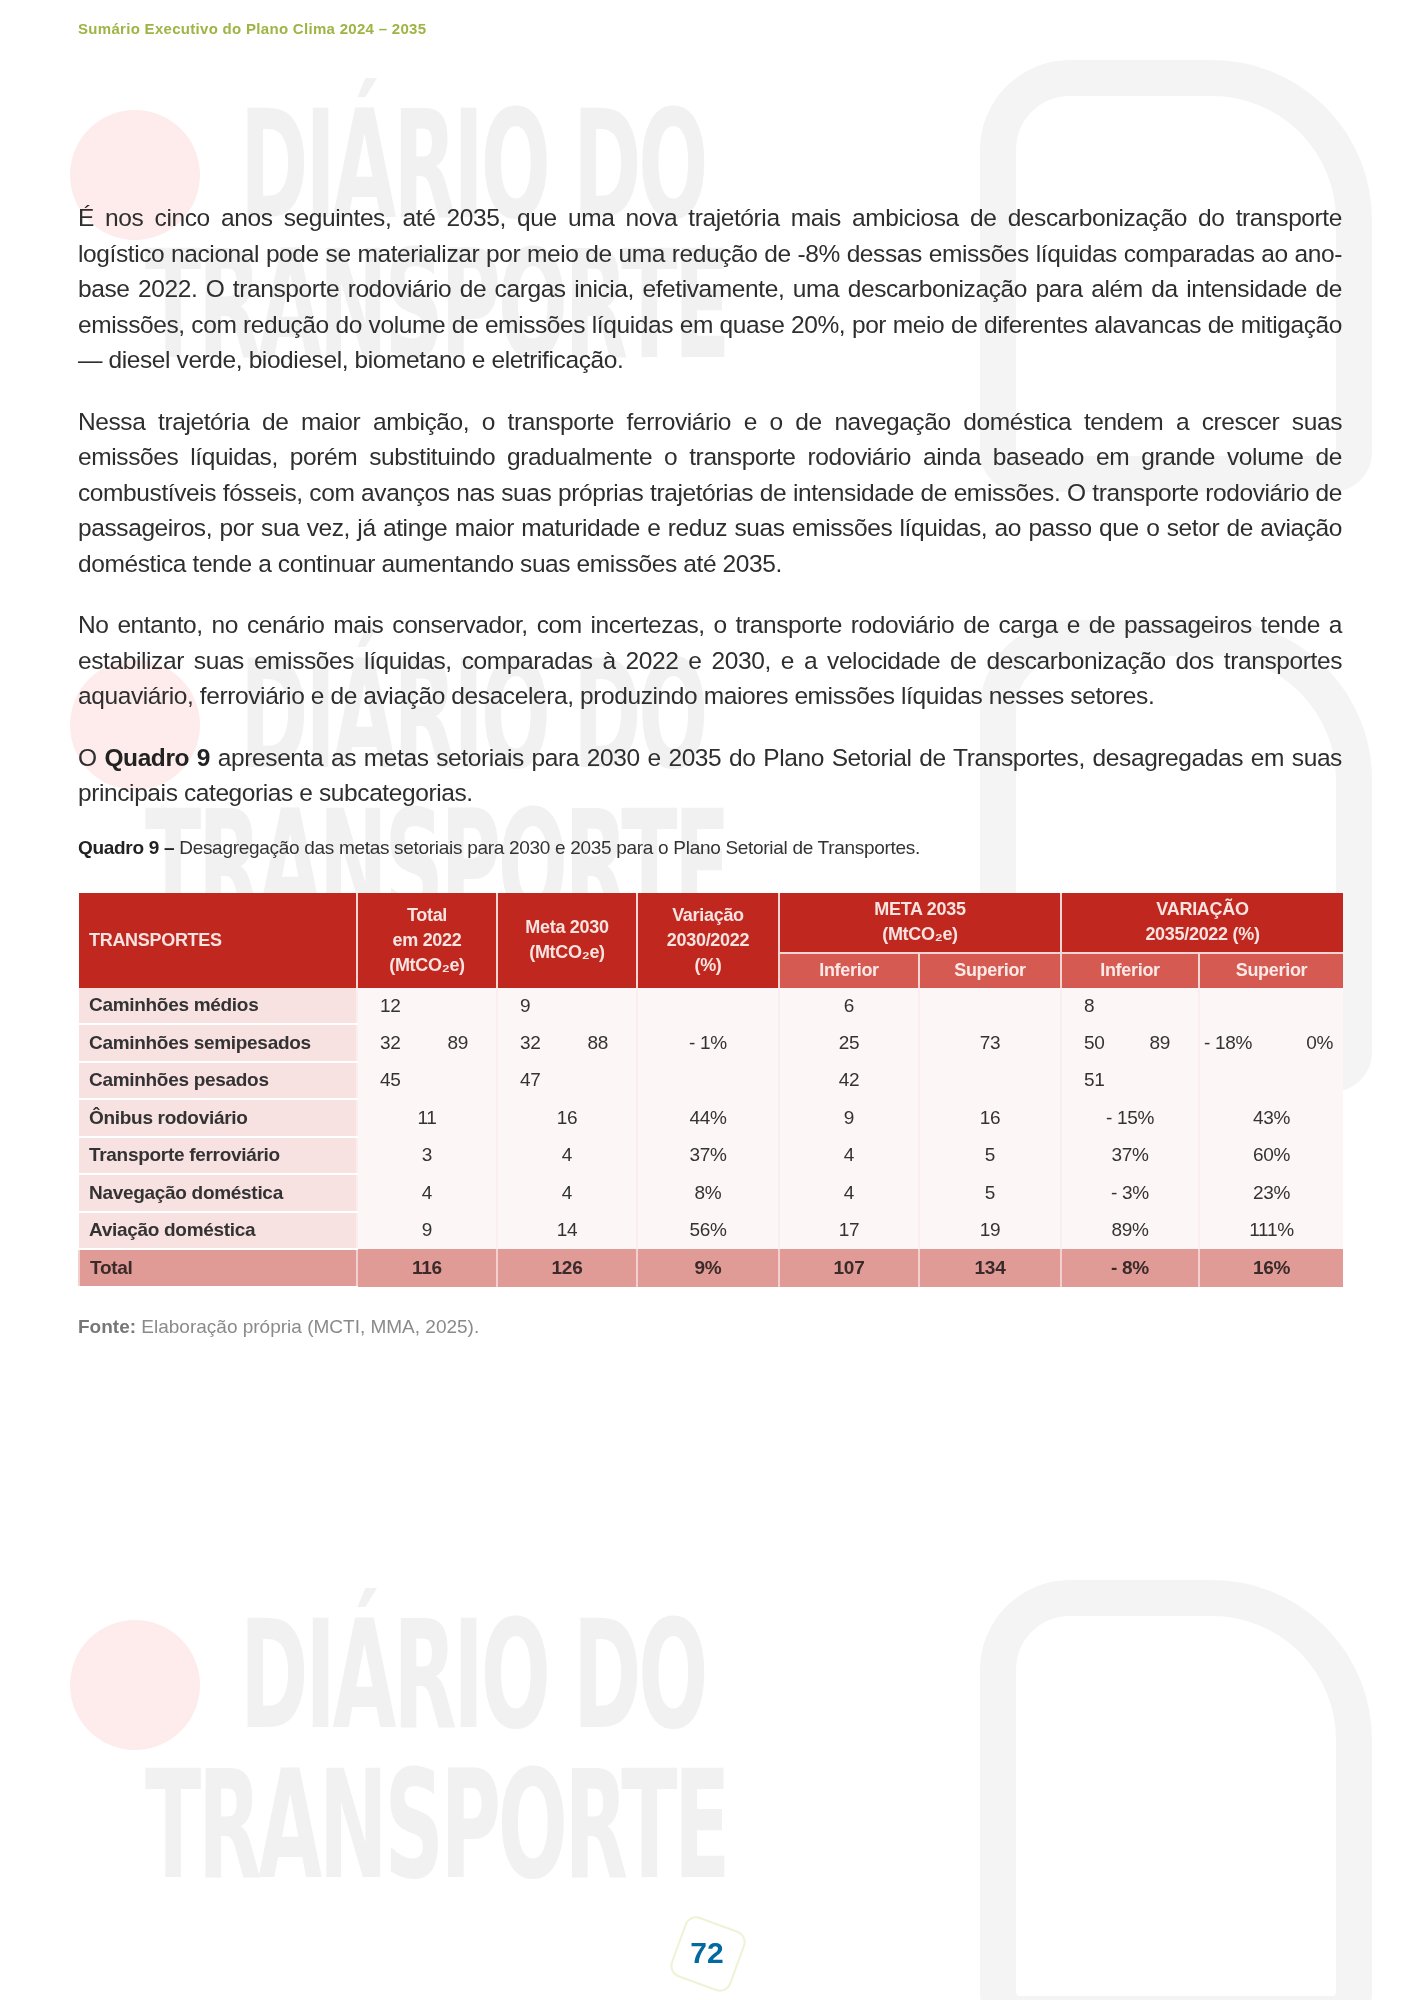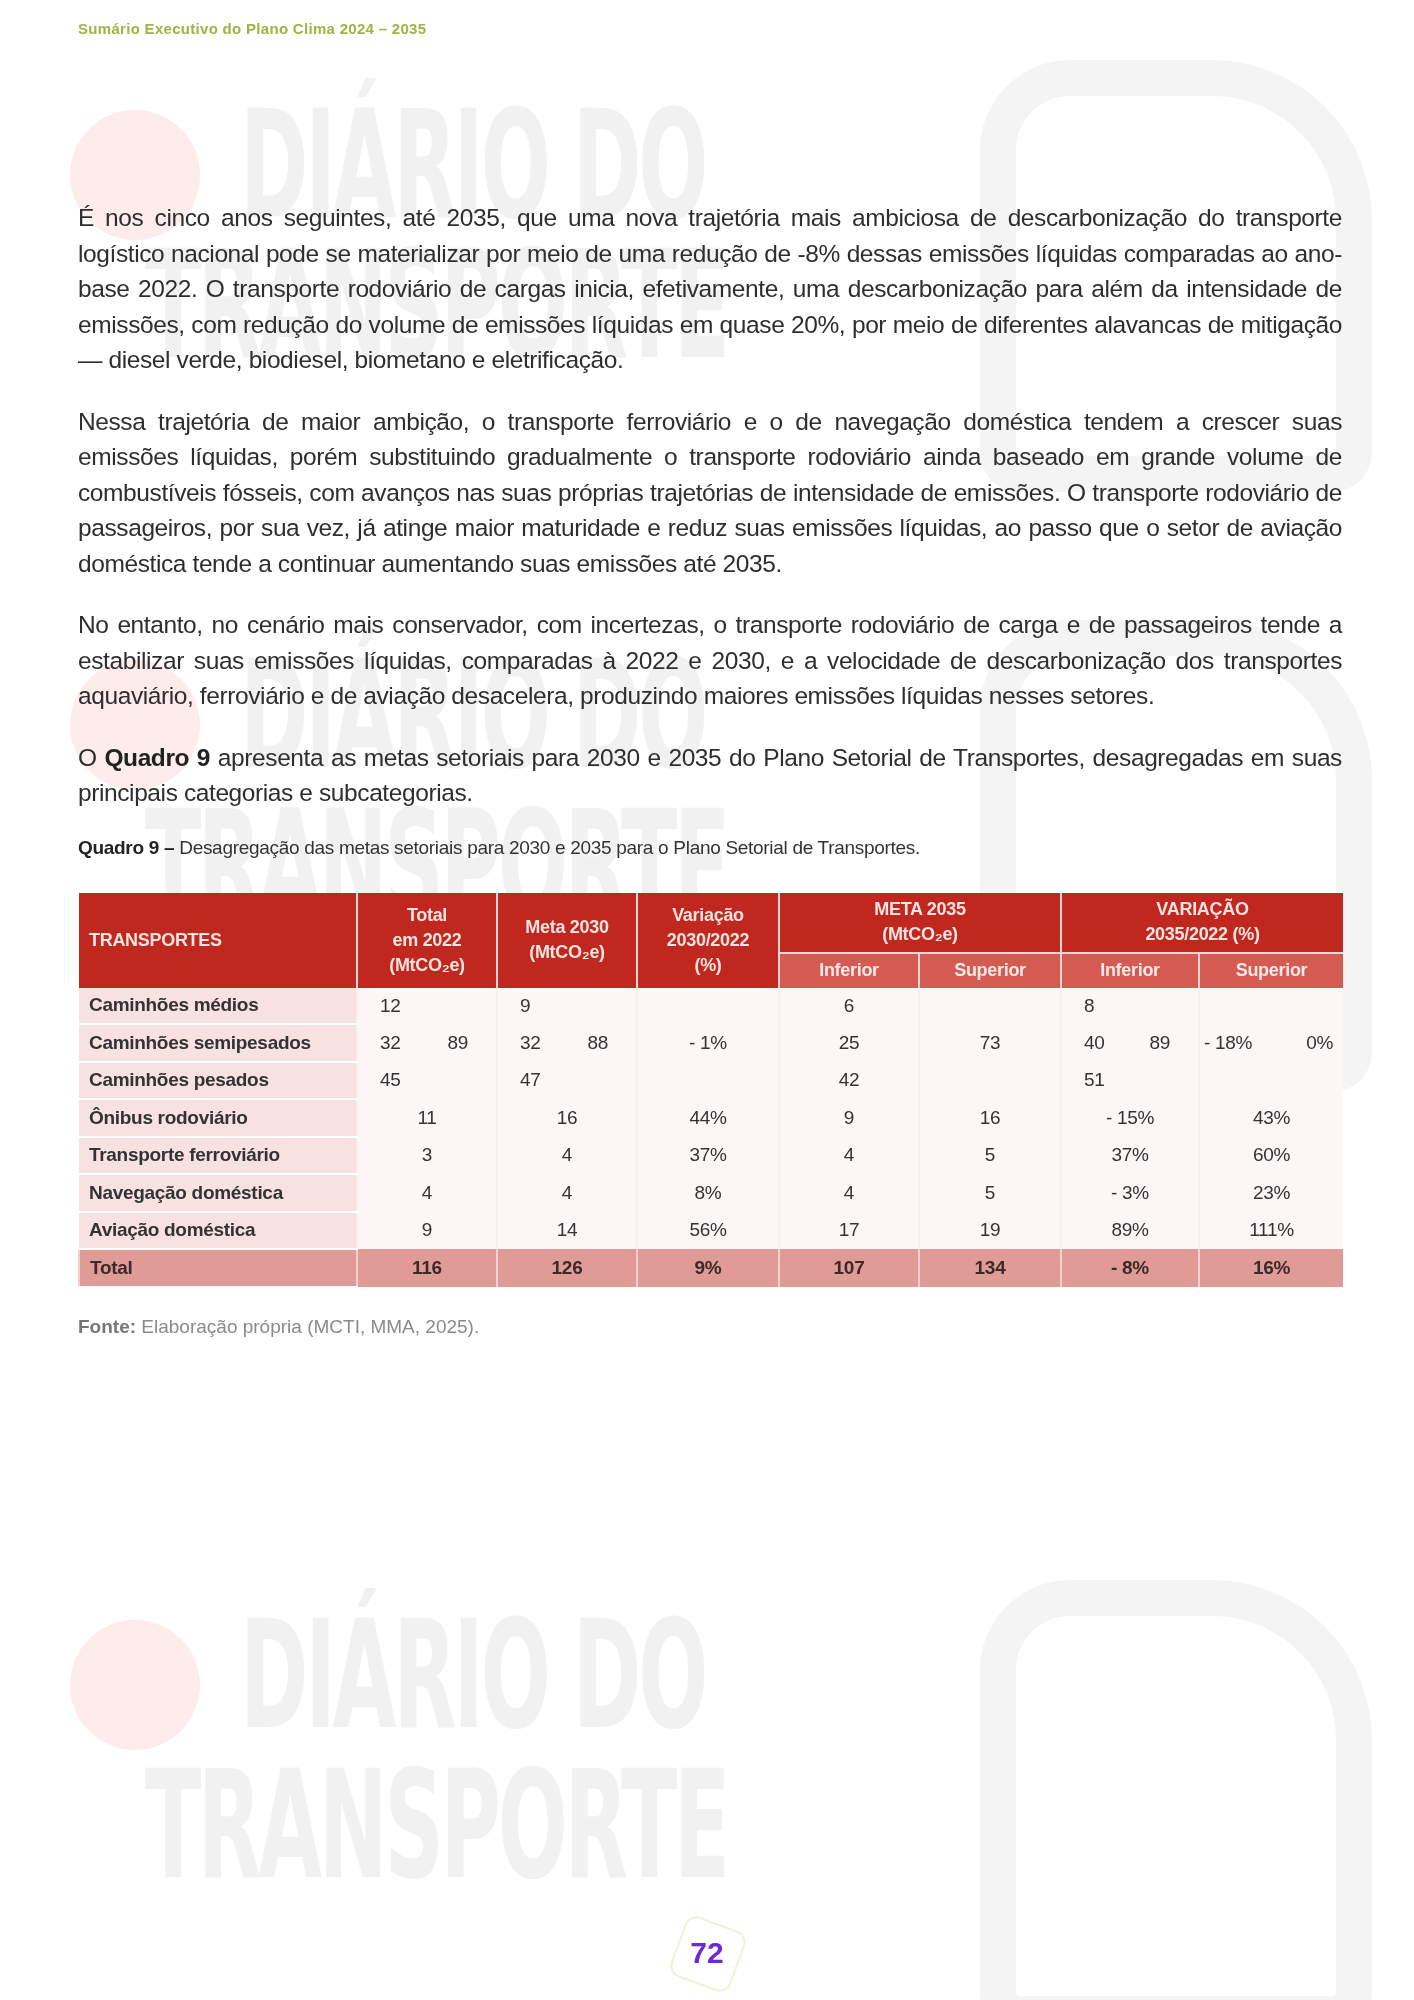--- a/index.html
+++ b/index.html
@@ -55,21 +55,21 @@
   table.q tr.total td { background: #e09b96 !important; font-weight: bold; color: #3a2a2a; border-left: 2px solid #f3d0cd; }
   table.q tr.total td.label { background: #e09b96; }
   .source { font-size: 19px; color: #8a8a8a; margin-top: 28px; }
   .source b { color: #777; }
   .page-num {
     position: absolute; left: 676px; top: 1922px; width: 60px; height: 60px;
     border: 2px solid #eef3d6; border-radius: 12px; transform: rotate(20deg);
   }
   .page-num-text {
     position: absolute; left: 682px; top: 1936px; width: 50px; text-align: center;
-    font-size: 30px; font-weight: bold; color: #6d28d9;
+    font-size: 30px; font-weight: bold; color: #0369a1;
   }
 </style>
 </head>
 <body>
 
 <div class="watermark" style="left:60px;top:90px;width:1300px;height:400px;">
   <div class="wm-circle" style="left:10px;top:20px;width:130px;height:130px;"></div>
   <div class="wm-text" style="left:180px;top:0;">DIÁRIO DO</div>
   <div class="wm-text" style="left:85px;top:140px;">TRANSPORTE</div>
   <div class="wm-bus" style="left:920px;top:-30px;width:320px;height:360px;"></div>
@@ -176,21 +176,21 @@
             <div class="split">
               <span>32</span>
               <span>88</span>
             </div>
           </td>
         <td>- 1%</td>
         <td>25</td>
         <td>73</td>
         <td>
             <div class="split">
-              <span>40</span>
+              <span>50</span>
               <span>89</span>
             </div>
           </td>
         <td>
             <div class="split" style="padding:0 10px 0 4px">
               <span>- 18%</span>
               <span>0%</span>
             </div>
           </td>
       </tr>

